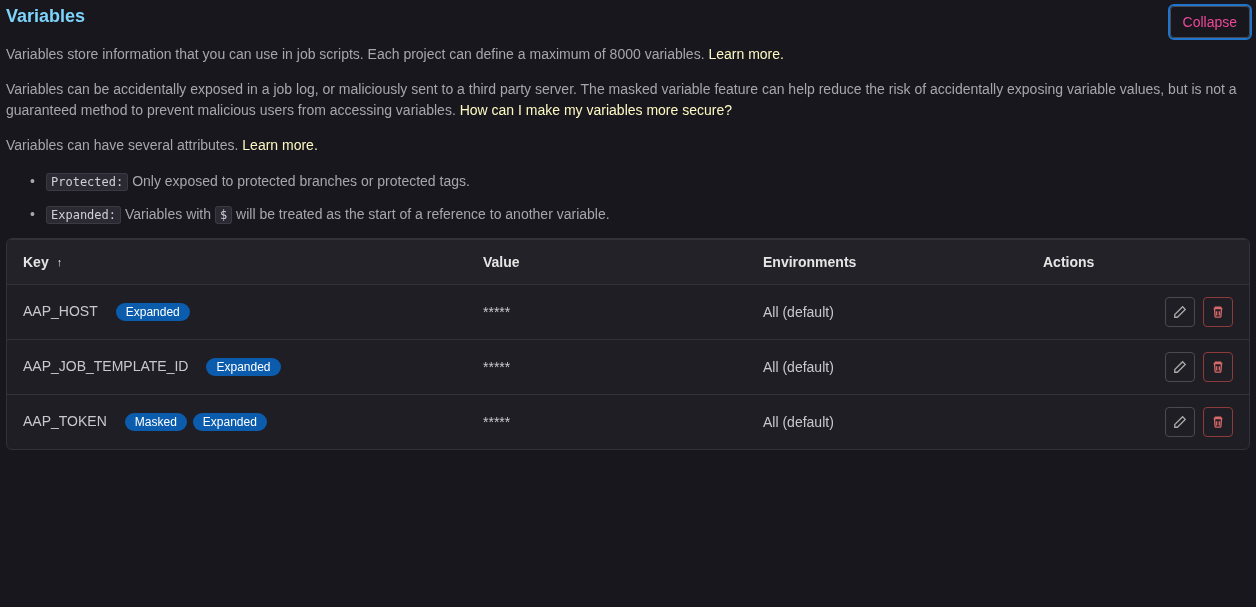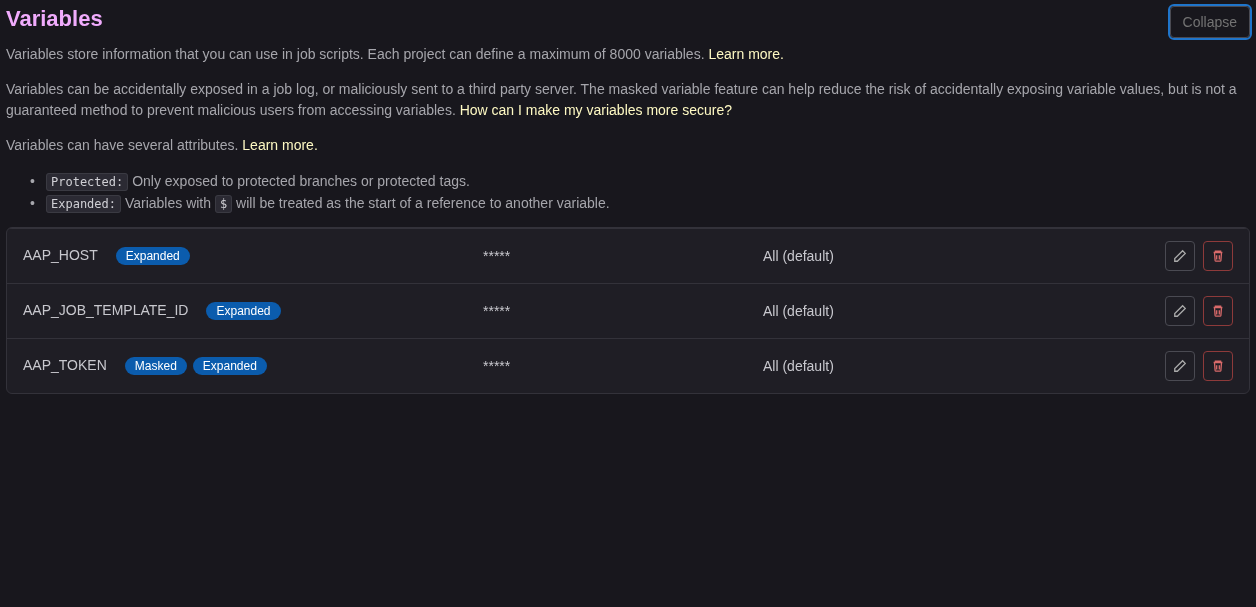--- a/index.html
+++ b/index.html
@@ -11,42 +11,42 @@
       width: 1256px;
       padding: 6px;
     }
     .header-row {
       display: flex;
       justify-content: space-between;
       align-items: flex-start;
       margin-bottom: 6px;
     }
     h2 {
-      color: #f0abfc;
-      font-size: 22px;
+      color: #7dd3fc;
+      font-size: 18px;
       font-weight: 600;
     }
     .collapse-btn {
       background: transparent;
       border: 1px solid #4a4a52;
       outline: 2px solid #1f75cb;
-      color: #737373;
+      color: #ec4899;
       padding: 7px 12px;
       border-radius: 4px;
       font-size: 14px;
       cursor: pointer;
     }
     p {
       color: #a6a6ac;
       line-height: 1.5;
       margin-bottom: 14px;
     }
     a { color: #fef9c3; text-decoration: none; }
     ul { list-style: none; margin-left: 24px; margin-bottom: 12px; }
-    ul li { color: #a6a6ac; line-height: 1.6; position: relative; padding-left: 16px; }
+    ul li { color: #a6a6ac; line-height: 1.6; position: relative; padding-left: 16px; margin-top: 11px; }
     ul li::before { content: "•"; position: absolute; left: 0; }
     code {
       background: #2b2a33;
       border: 1px solid #3a3a42;
       padding: 1px 4px;
       border-radius: 3px;
       font-family: "SFMono-Regular", Consolas, monospace;
       font-size: 12px;
       color: #d0d0d5;
     }
@@ -152,20 +152,29 @@
   <li>
     <code>Protected:</code><span> Only exposed to protected branches or protected tags.</span>
   </li>
   <li>
     <code>Expanded:</code><span> Variables with </span><code>$</code><span> will be treated as the start of a reference to another variable.</span>
   </li>
 </ul>
 
 <div class="card">
 
+  <div class="tbl-head">
+    <div class="col-key">
+      <span>Key</span>
+      <span class="sort-arrow">↑</span>
+    </div>
+    <div>Value</div>
+    <div>Environments</div>
+    <div class="col-actions">Actions</div>
+  </div>
 
   <div id="rows">
   <div class="tbl-row">
     <div class="cell cell-key">
       <div class="key-row">
         <span>AAP_HOST</span>
         <button class="copy-btn">
           <svg viewBox="0 0 16 16" fill="none" stroke="#888" stroke-width="1.3">
                 <rect x="4.5" y="4.5" width="8" height="9" rx="1.5"></rect>
                 <path d="M4.5 4.5V3a1.5 1.5 0 011.5-1.5h5A1.5 1.5 0 0112.5 3v1.5"></path>

